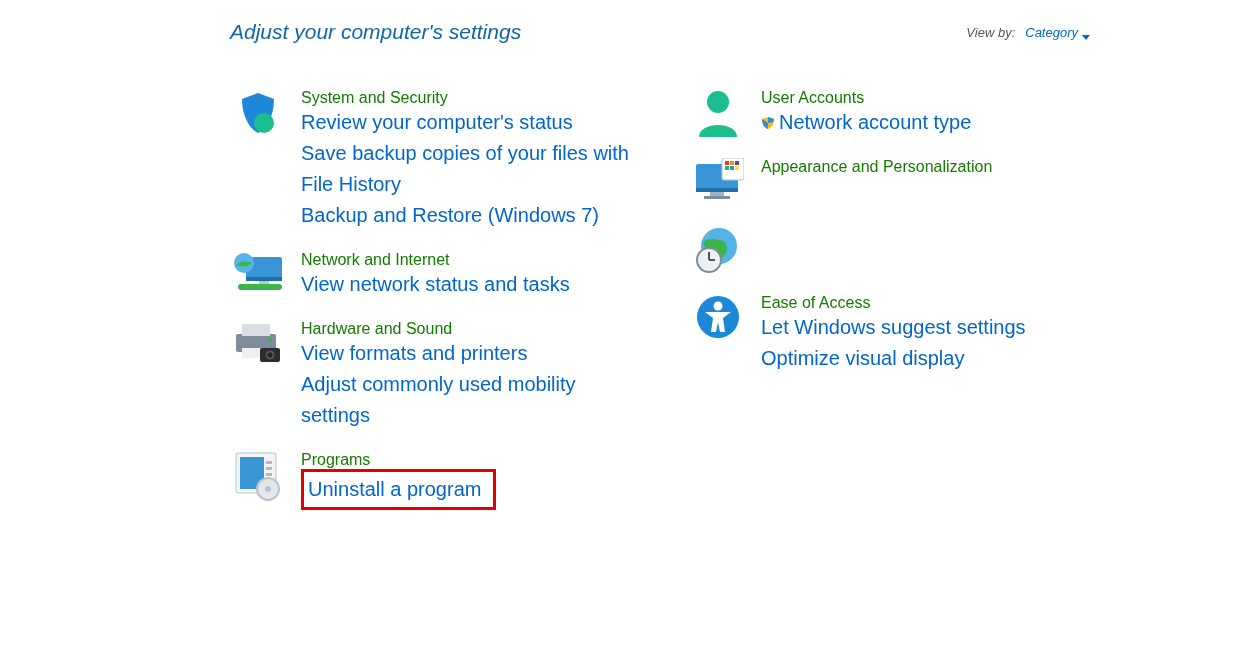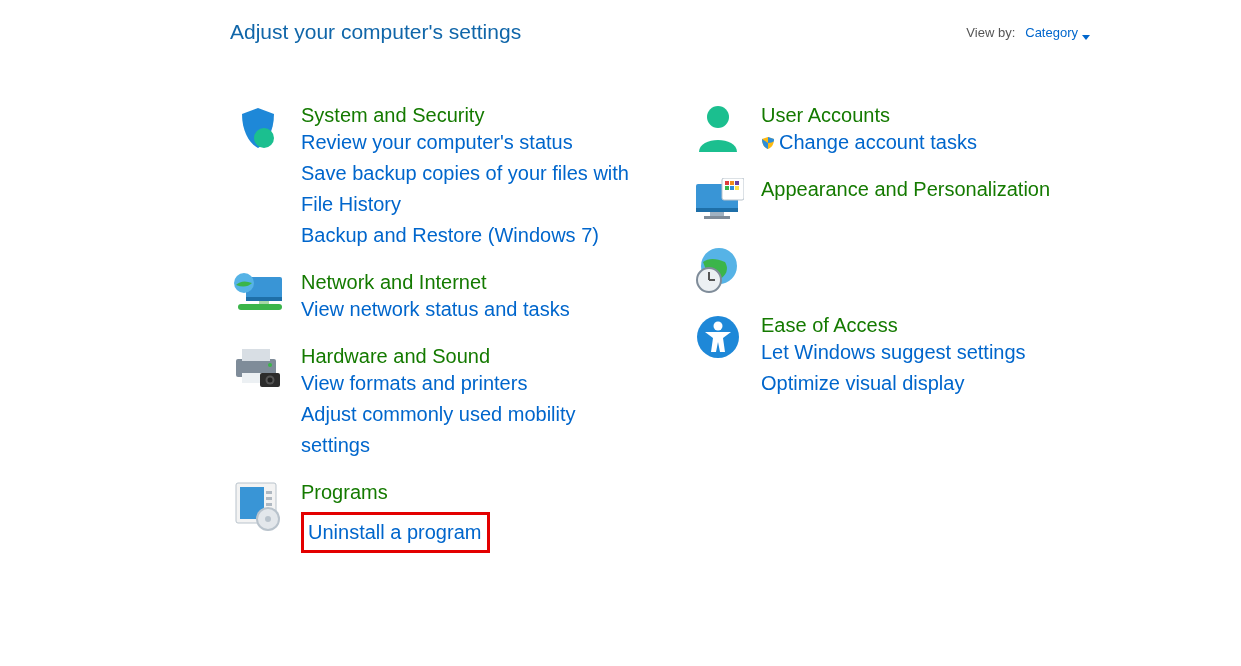--- a/index.html
+++ b/index.html
@@ -12,22 +12,23 @@
     color: #222;
   }
   .page {
     padding: 20px 0 0 230px;
     width: 860px;
   }
   .header-row {
     display: flex;
     justify-content: space-between;
     align-items: center;
-    margin-bottom: 60px;
+    margin-bottom: 45px;
     padding-right: 0;
+    font-style: italic;
   }
   .page-title {
     color: #1066A9;
     font-size: 21px;
     font-weight: 400;
   }
   .viewby {
     font-size: 13px;
     display: flex;
     align-items: center;
@@ -62,40 +63,40 @@
   .cat-icon {
     width: 56px;
     flex: 0 0 56px;
     display: flex;
     align-items: flex-start;
     justify-content: center;
   }
   .cat-body { flex: 1; }
   .cat-title {
     color: #147A00;
-    font-size: 20px;
+    font-size: 16px;
     font-weight: 400;
     cursor: pointer;
     display: inline-block;
   }
   .cat-link {
     color: #0066CC;
     font-size: 20px;
     line-height: 1.55;
     cursor: pointer;
     display: inline-flex;
     align-items: center;
     gap: 4px;
   }
   .cat-links > div { line-height: 1.55; }
   .highlight-box {
     border: 3px solid #E30000;
     display: inline-block;
-    padding: 2px 6px 2px 4px;
-    margin-top: 8px;
+    padding: 2px 12px 2px 4px;
+    margin-top: 0px;
   }
   svg { display: block; }
 </style>
 </head>
 <body>
 
 <div class="page">
   <div class="header-row">
     <div class="page-title">Adjust your computer's settings</div>
     <div class="viewby">
@@ -206,21 +207,21 @@
           <div class="cat-links">
             <div>
               <span class="cat-link">
                 <span>
                   <svg width="14" height="14" viewBox="0 0 14 14">
                     <path d="M7 1 L13 3 C13 9 10 12 7 13 C4 12 1 9 1 3 Z" fill="#FDBA12"></path>
                     <path d="M7 1 L13 3 C13 6 13 6 7 7 Z" fill="#2E8ED9"></path>
                     <path d="M7 13 C4 12 1 9 1 3 L1 3 L7 7 Z" fill="#2E8ED9"></path>
                   </svg>
                 </span>
-                <span>Change account tasks</span>
+                <span>Network account type</span>
               </span>
             </div>
           </div>
         </div>
       </div>
 
       <div class="cat">
         <div class="cat-icon">
           <svg width="52" height="48" viewBox="0 0 52 48">
             <rect x="4" y="6" width="42" height="28" rx="2" fill="#3995D6"></rect>

